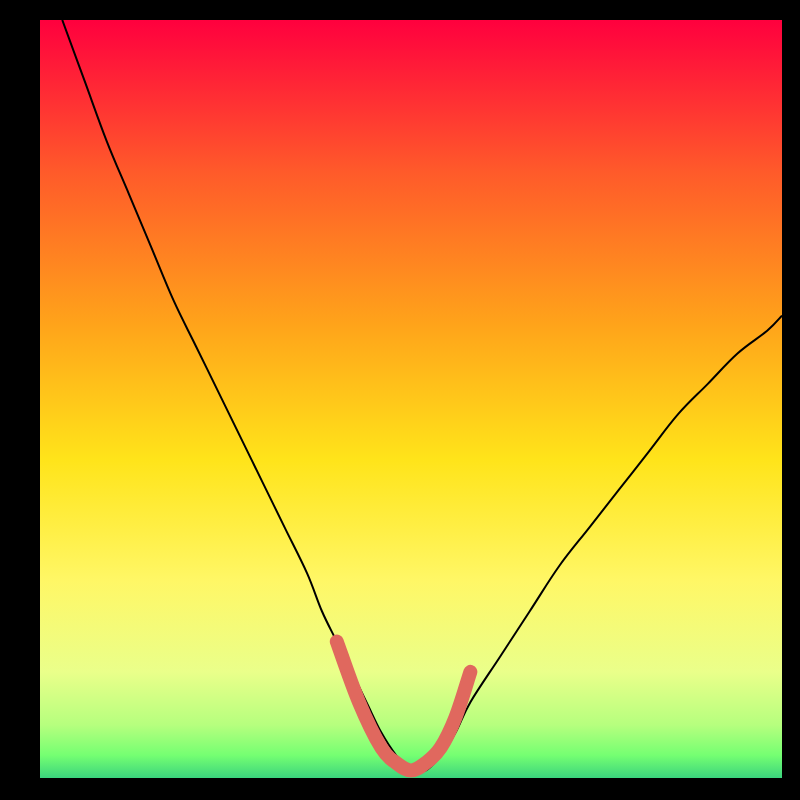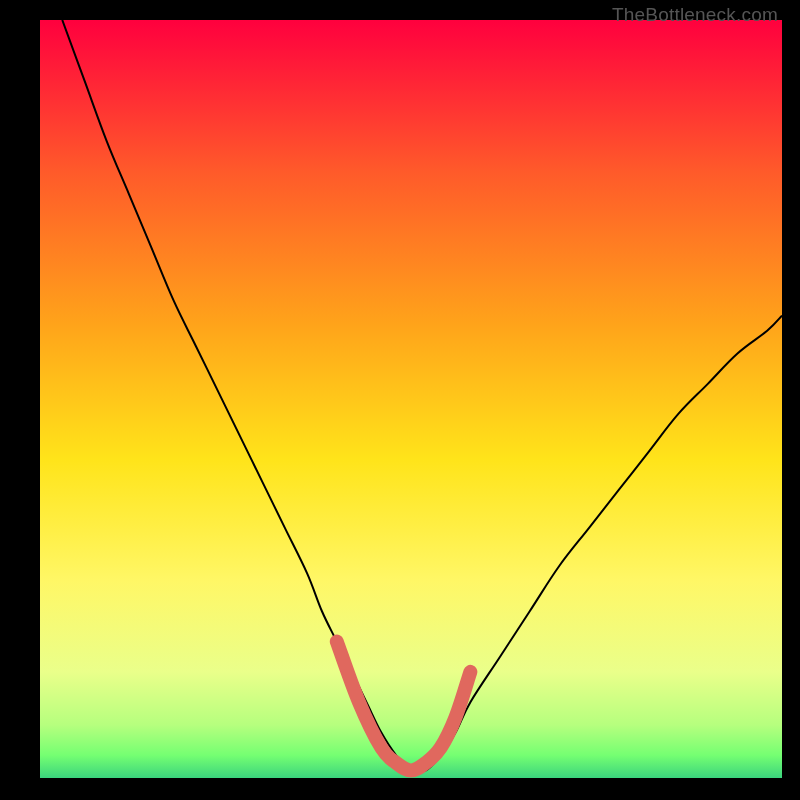--- a/index.html
+++ b/index.html
@@ -58,15 +58,14 @@
           </linearGradient>
       </defs>
       <rect x="0" y="0" width="742" height="758" fill="url(#bg-grad)"></rect>
       <g id="series-layer">
           <path d="M 22.259999999999998 0 C 26.266799999999996 10.915199999999997, 36.5064 38.80959999999999, 44.519999999999996 60.639999999999986 C 52.53359999999999 82.47039999999998, 58.766400000000004 100.81399999999996, 66.78 121.27999999999997 C 74.7936 141.74599999999998, 81.0264 155.23840000000004, 89.03999999999999 174.34000000000003 C 97.05359999999999 193.44160000000002, 103.2864 208.2984, 111.3 227.39999999999998 C 119.3136 246.50159999999997, 125.5464 262.72279999999995, 133.56 280.46 C 141.5736 298.1972, 147.8064 309.56720000000007, 155.82 325.94000000000005 C 163.8336 342.31280000000004, 170.0664 355.04720000000003, 178.07999999999998 371.42 C 186.09359999999998 387.7928, 192.3264 400.5272, 200.34 416.9 C 208.3536 433.27279999999996, 214.5864 446.0072, 222.6 462.38 C 230.6136 478.7528, 236.84640000000002 491.48720000000003, 244.86 507.86 C 252.8736 524.2328, 260.442 538.3315999999999, 267.12 553.3399999999999 C 273.798 568.3484, 276.6176 578.9604, 281.96 591.24 C 287.3024 603.5196, 291.4576 610.6447999999999, 296.8 621.56 C 302.1424 632.4752, 306.2976 640.9648, 311.64 651.88 C 316.9824 662.7952, 321.1376 671.2848, 326.48 682.2 C 331.8224 693.1152000000001, 335.9776 702.9692, 341.32 712.52 C 346.6624 722.0708, 350.81759999999997 728.438, 356.15999999999997 735.26 C 361.50239999999997 742.082, 365.6576 747.6912, 371 750.42 C 376.3424 753.1487999999999, 380.49760000000003 753.1487999999999, 385.84000000000003 750.42 C 391.18240000000003 747.6912, 395.3376 742.082, 400.68 735.26 C 406.0224 728.438, 410.17760000000004 722.0708, 415.52000000000004 712.52 C 420.86240000000004 702.9692, 422.34639999999996 695.844, 430.35999999999996 682.2 C 438.37359999999995 668.556, 449.3552 653.0928, 460.04 636.72 C 470.7248 620.3472, 479.03520000000003 607.6128, 489.72 591.24 C 500.4048 574.8672, 508.7152 560.7684, 519.4 545.76 C 530.0848 530.7515999999999, 538.3952 521.504, 549.08 507.86 C 559.7648 494.216, 568.0752 483.604, 578.76 469.96 C 589.4448 456.316, 597.7552 445.704, 608.4399999999999 432.06 C 619.1247999999999 418.416, 627.4352 406.43960000000004, 638.12 394.16 C 648.8048 381.8804, 657.1152000000001 374.7552, 667.8000000000001 363.84 C 678.4848000000001 352.92479999999995, 686.7951999999999 343.07079999999996, 697.4799999999999 333.52 C 708.1647999999999 323.9692, 719.1464 317.60200000000003, 727.16 310.78000000000003 C 735.1736 303.958, 739.3288 298.3488, 742 295.62" fill="none" stroke="#000000" stroke-width="2" stroke-linecap="butt" stroke-linejoin="round"></path>
           <path d="M 296.8 621.56 C 300.8068 632.4752, 311.0464 663.0984000000001, 319.06 682.2 C 327.0736 701.3016, 334.642 716.7647999999999, 341.32 727.68 C 347.998 738.5952, 350.81759999999997 738.7468, 356.15999999999997 742.84 C 361.50239999999997 746.9332, 365.6576 750.42, 371 750.42 C 376.3424 750.42, 380.49760000000003 746.9332, 385.84000000000003 742.84 C 391.18240000000003 738.7468, 395.3376 735.8664, 400.68 727.68 C 406.0224 719.4935999999999, 410.17760000000004 711.004, 415.52000000000004 697.36 C 420.86240000000004 683.716, 427.68879999999996 660.0664, 430.35999999999996 651.88" fill="none" stroke="#e0685e" stroke-width="14" stroke-linecap="round" stroke-linejoin="round"></path>
         </g>
     </svg>
   </div>
 
-  <div class="watermark">TheBottleneck.com</div>
 
 </div>
 
 </body></html>

